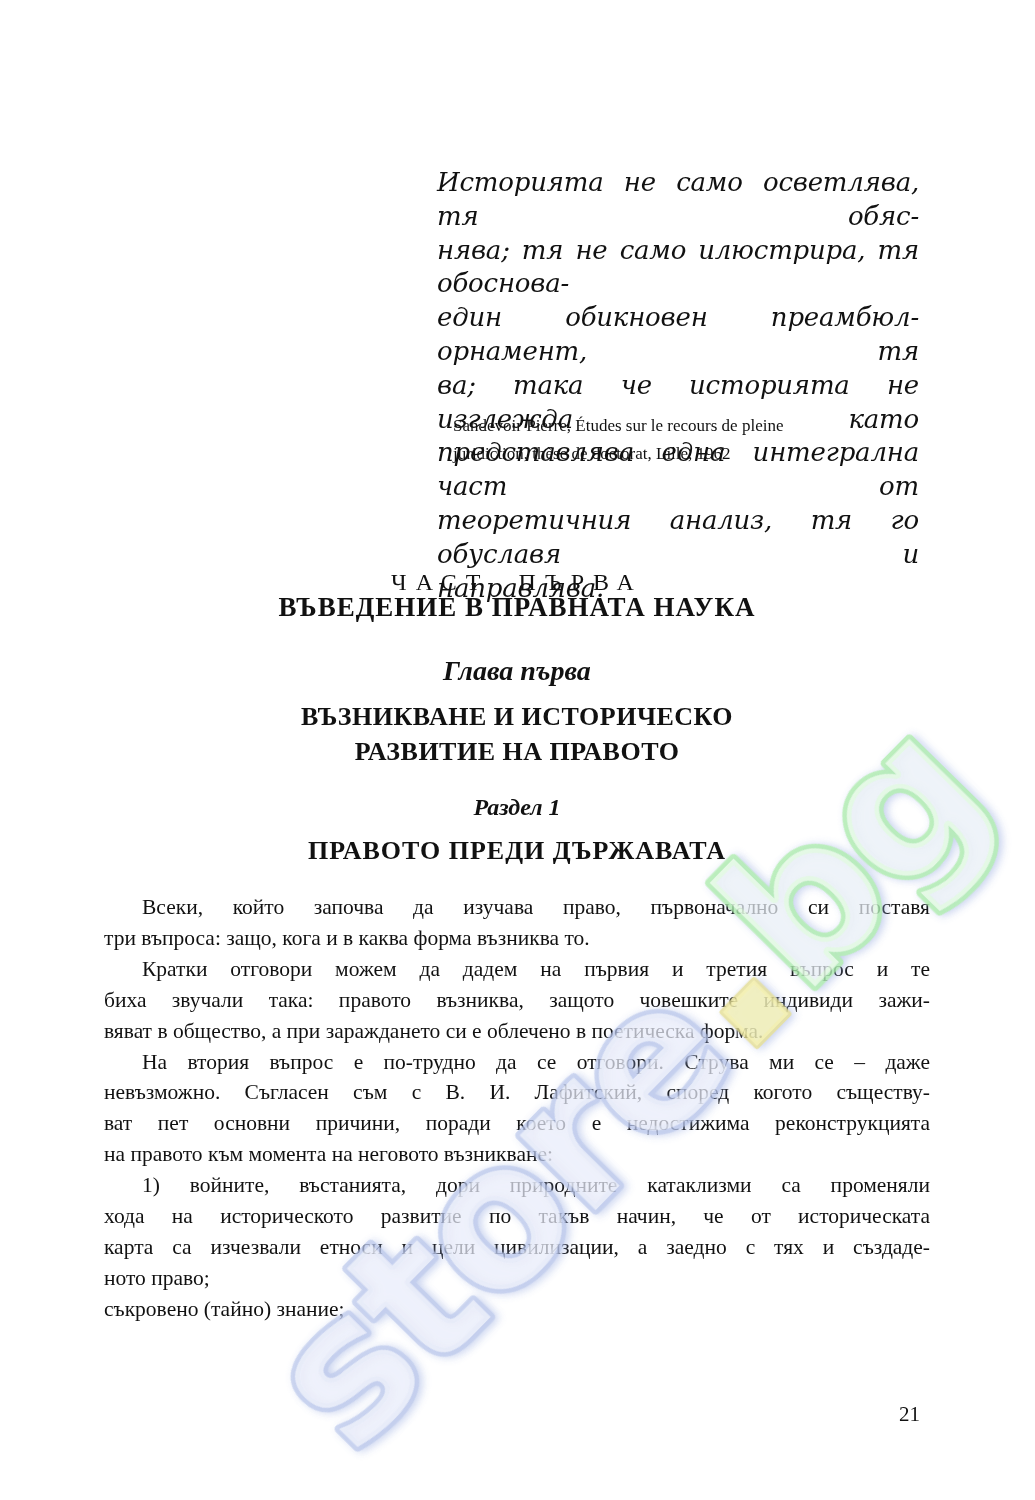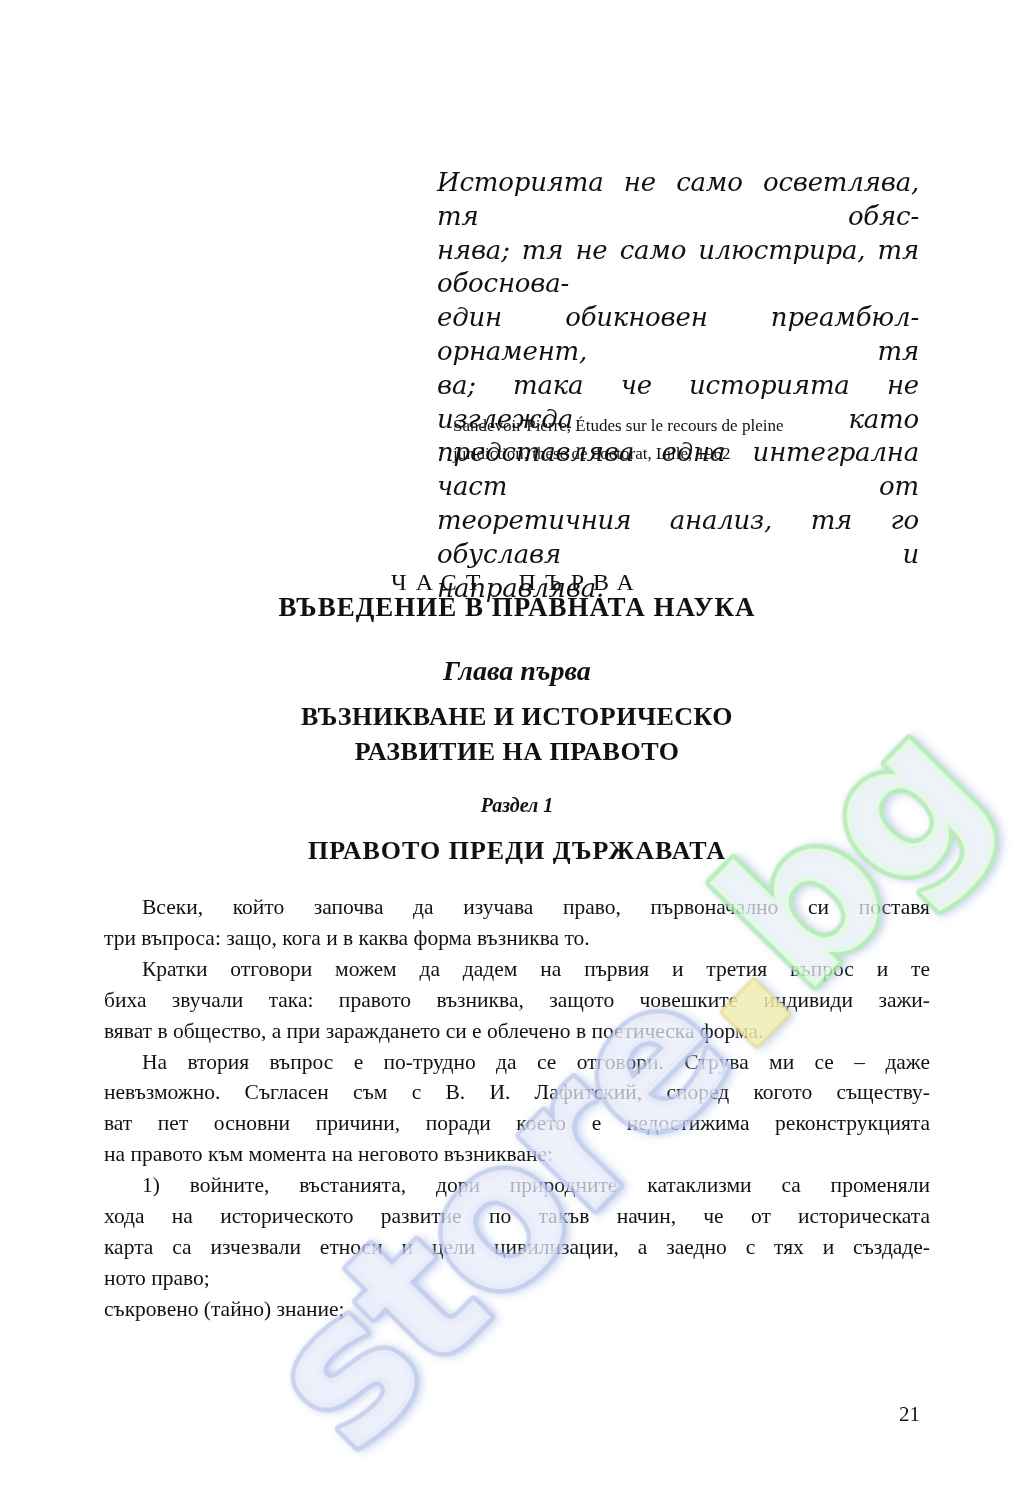--- a/index.html
+++ b/index.html
@@ -26,21 +26,21 @@
   }
   
   .h-center{
     position:absolute;left:104px;width:826px;
     text-align:center;white-space:nowrap;
   }
   .part-label{top:569px;font-size:24px;font-weight:400;letter-spacing:9px;word-spacing:14px;}
   .part-title{top:592px;font-size:27px;font-weight:bold;letter-spacing:1px;}
   .chapter-label{top:655px;font-size:28px;font-weight:bold;font-style:italic;}
   .chapter-title{top:699px;font-size:26px;font-weight:bold;line-height:35px;letter-spacing:0.5px;white-space:normal;}
-  .section-label{top:794px;font-size:20px;font-weight:bold;font-style:italic;}
+  .section-label{top:794px;font-size:24px;font-weight:bold;font-style:italic;}
   .section-title{top:836px;font-size:26px;font-weight:bold;letter-spacing:1px;}
   
   .body-text{
     position:absolute;left:104px;top:892px;width:826px;
     font-size:21.5px;line-height:30.9px;
   }
   .bline{white-space:normal;}
   .bline.indent{text-indent:38px;}
   .just{text-align:justify;text-align-last:justify;text-justify:inter-word;}
   

